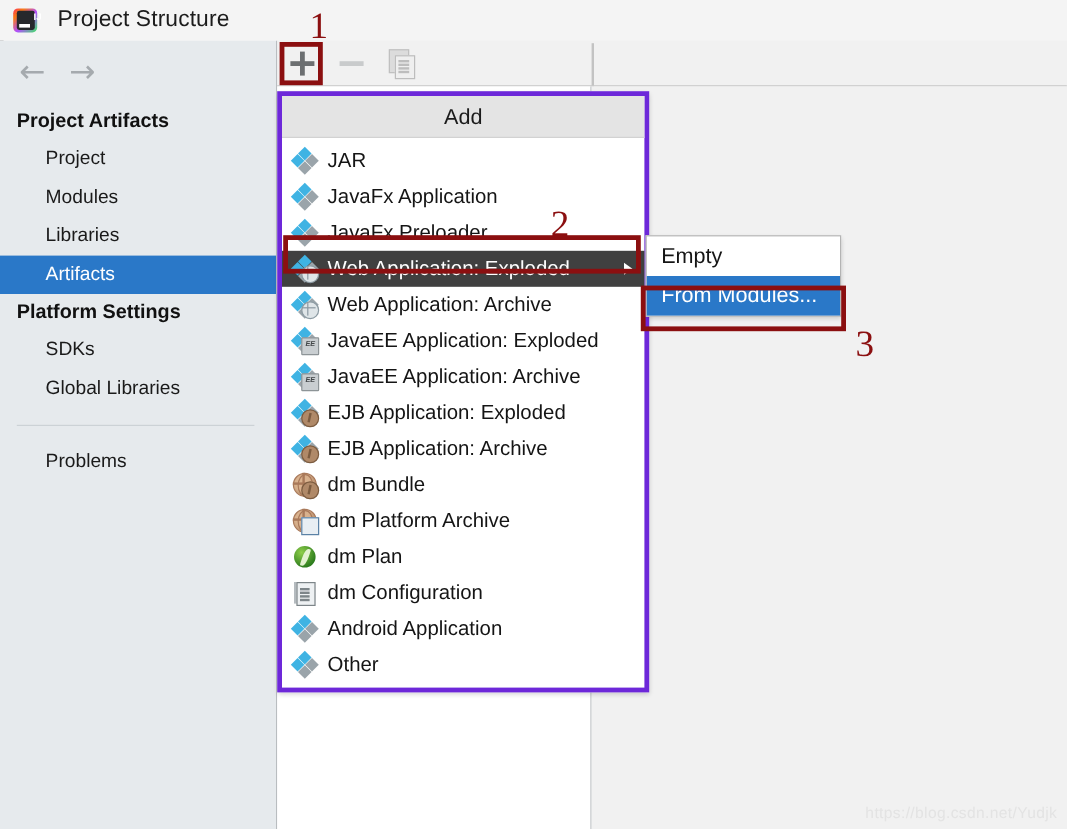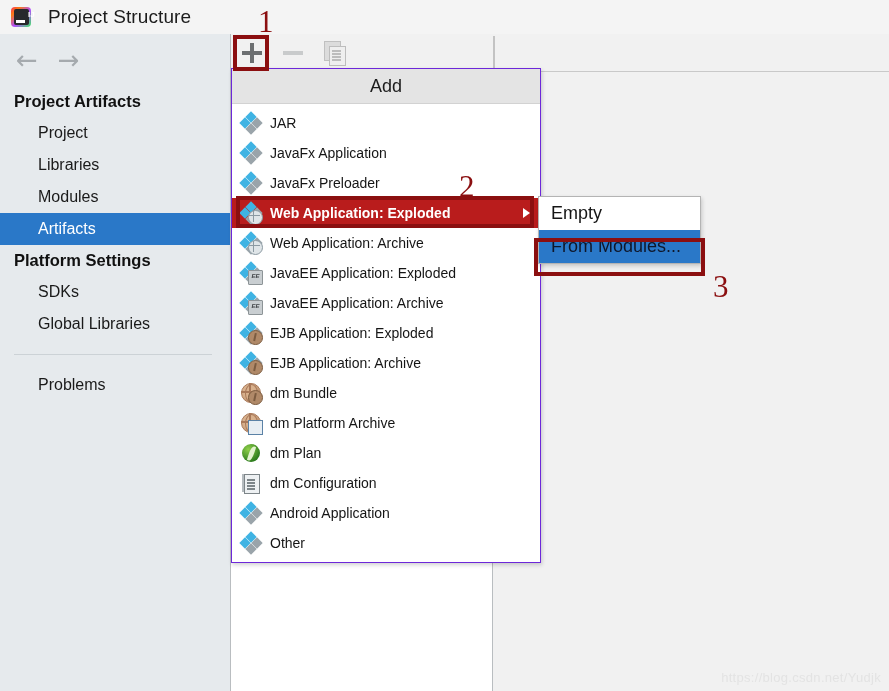--- a/index.html
+++ b/index.html
@@ -92,40 +92,40 @@
   #content-panel{
     position:absolute;left:231px;top:72px;width:262px;height:619px;
     background:#ffffff;border-right:1px solid #b9bdc0;box-sizing:border-box;
   }
   #content-right{
     position:absolute;left:493px;top:72px;width:396px;height:619px;
     background:#f1f1f1;
   }
   
   #add-menu{
-    position:absolute;left:231px;top:68px;width:310px;
+    position:absolute;left:231px;top:76px;width:310px;
     background:#ffffff;
-    border:1px solid #6d28d9;
+    border:4px solid #6d28d9;
     box-sizing:border-box;
     box-shadow:1px 2px 4px rgba(0,0,0,.18);
   }
   #add-menu-title{
     height:34px;line-height:34px;text-align:center;
     font-size:18px;color:#1b1b1b;background:#e4e4e4;
     border-bottom:1px solid #d2d2d2;
   }
   #add-menu-list{padding:4px 0 4px 0;}
   .menu-row{
     height:30px;display:flex;align-items:center;
     padding-left:8px;position:relative;
   }
   .menu-row .mlabel{
-    font-size:14px;color:#151515;margin-left:8px;white-space:nowrap;
-  }
-  .menu-row.active{background:#b91c1c;font-weight:bold;}
+    font-size:17px;color:#151515;margin-left:8px;white-space:nowrap;
+  }
+  .menu-row.active{background:#404040;}
   .menu-row.active .mlabel{color:#ffffff;}
   .submenu-caret{
     position:absolute;right:10px;top:50%;transform:translateY(-50%);
     width:0;height:0;border-left:7px solid #ffffff;
     border-top:5px solid transparent;border-bottom:5px solid transparent;
   }
   .mi{width:22px;height:22px;position:relative;flex:0 0 auto;}
   
   .ic-dia .d{position:absolute;width:8px;height:8px;transform:rotate(45deg);}
   .ic-dia .d1{left:7px;top:1px;background:#3fb3e3;}
@@ -170,21 +170,21 @@
   .ic-doc .ln{position:absolute;left:7px;width:8px;height:1.6px;background:#7d8589;}
   .ic-doc .l1{top:7px;}.ic-doc .l2{top:10px;}.ic-doc .l3{top:13px;}.ic-doc .l4{top:16px;}
   .ic-doc .shade{position:absolute;left:2px;top:2px;width:4px;height:18px;background:#b5bbbf;}
   
   #sub-menu{
     position:absolute;left:538px;top:196px;width:163px;
     background:#ffffff;border:1px solid #b4b4b4;box-sizing:border-box;
     box-shadow:1px 2px 4px rgba(0,0,0,.18);
   }
   .sub-row{height:33px;line-height:33px;padding-left:12px;font-size:18px;color:#151515;}
-  .sub-row.active{background:#2a78c8;color:#0f172a;}
+  .sub-row.active{background:#2a78c8;color:#ffffff;}
   
   .anno-box{position:absolute;border:4px solid #8b0f10;box-sizing:border-box;}
   #anno-box-2{left:236px;top:196px;width:298px;height:32px;}
   #anno-box-3{left:534px;top:238px;width:171px;height:38px;}
   .anno-num{
     position:absolute;color:#8b0f10;font-size:31px;
     font-family:"Liberation Serif", serif;line-height:1;
   }
   #anno-1{left:258px;top:6px;}
   #anno-2{left:459px;top:171px;}
@@ -233,22 +233,22 @@
   <div id="nav-arrows">
     <span id="nav-back" class="nav-arrow">←</span>
     <span id="nav-fwd" class="nav-arrow">→</span>
   </div>
 
   <div style="position:absolute;left:0;top:52px;width:230px;">
 
     <div class="section-head">Project Artifacts</div>
 
     <div class="nav-item">Project</div>
+    <div class="nav-item">Modules</div>
     <div class="nav-item">Libraries</div>
-    <div class="nav-item">Modules</div>
     <div class="nav-item selected">Artifacts</div>
 
     <div class="section-head">Platform Settings</div>
 
     <div class="nav-item">SDKs</div>
     <div class="nav-item">Global Libraries</div>
 
     <div class="sb-sep"></div>
 
     <div class="nav-item" style="margin-top:14px;">Problems</div>

